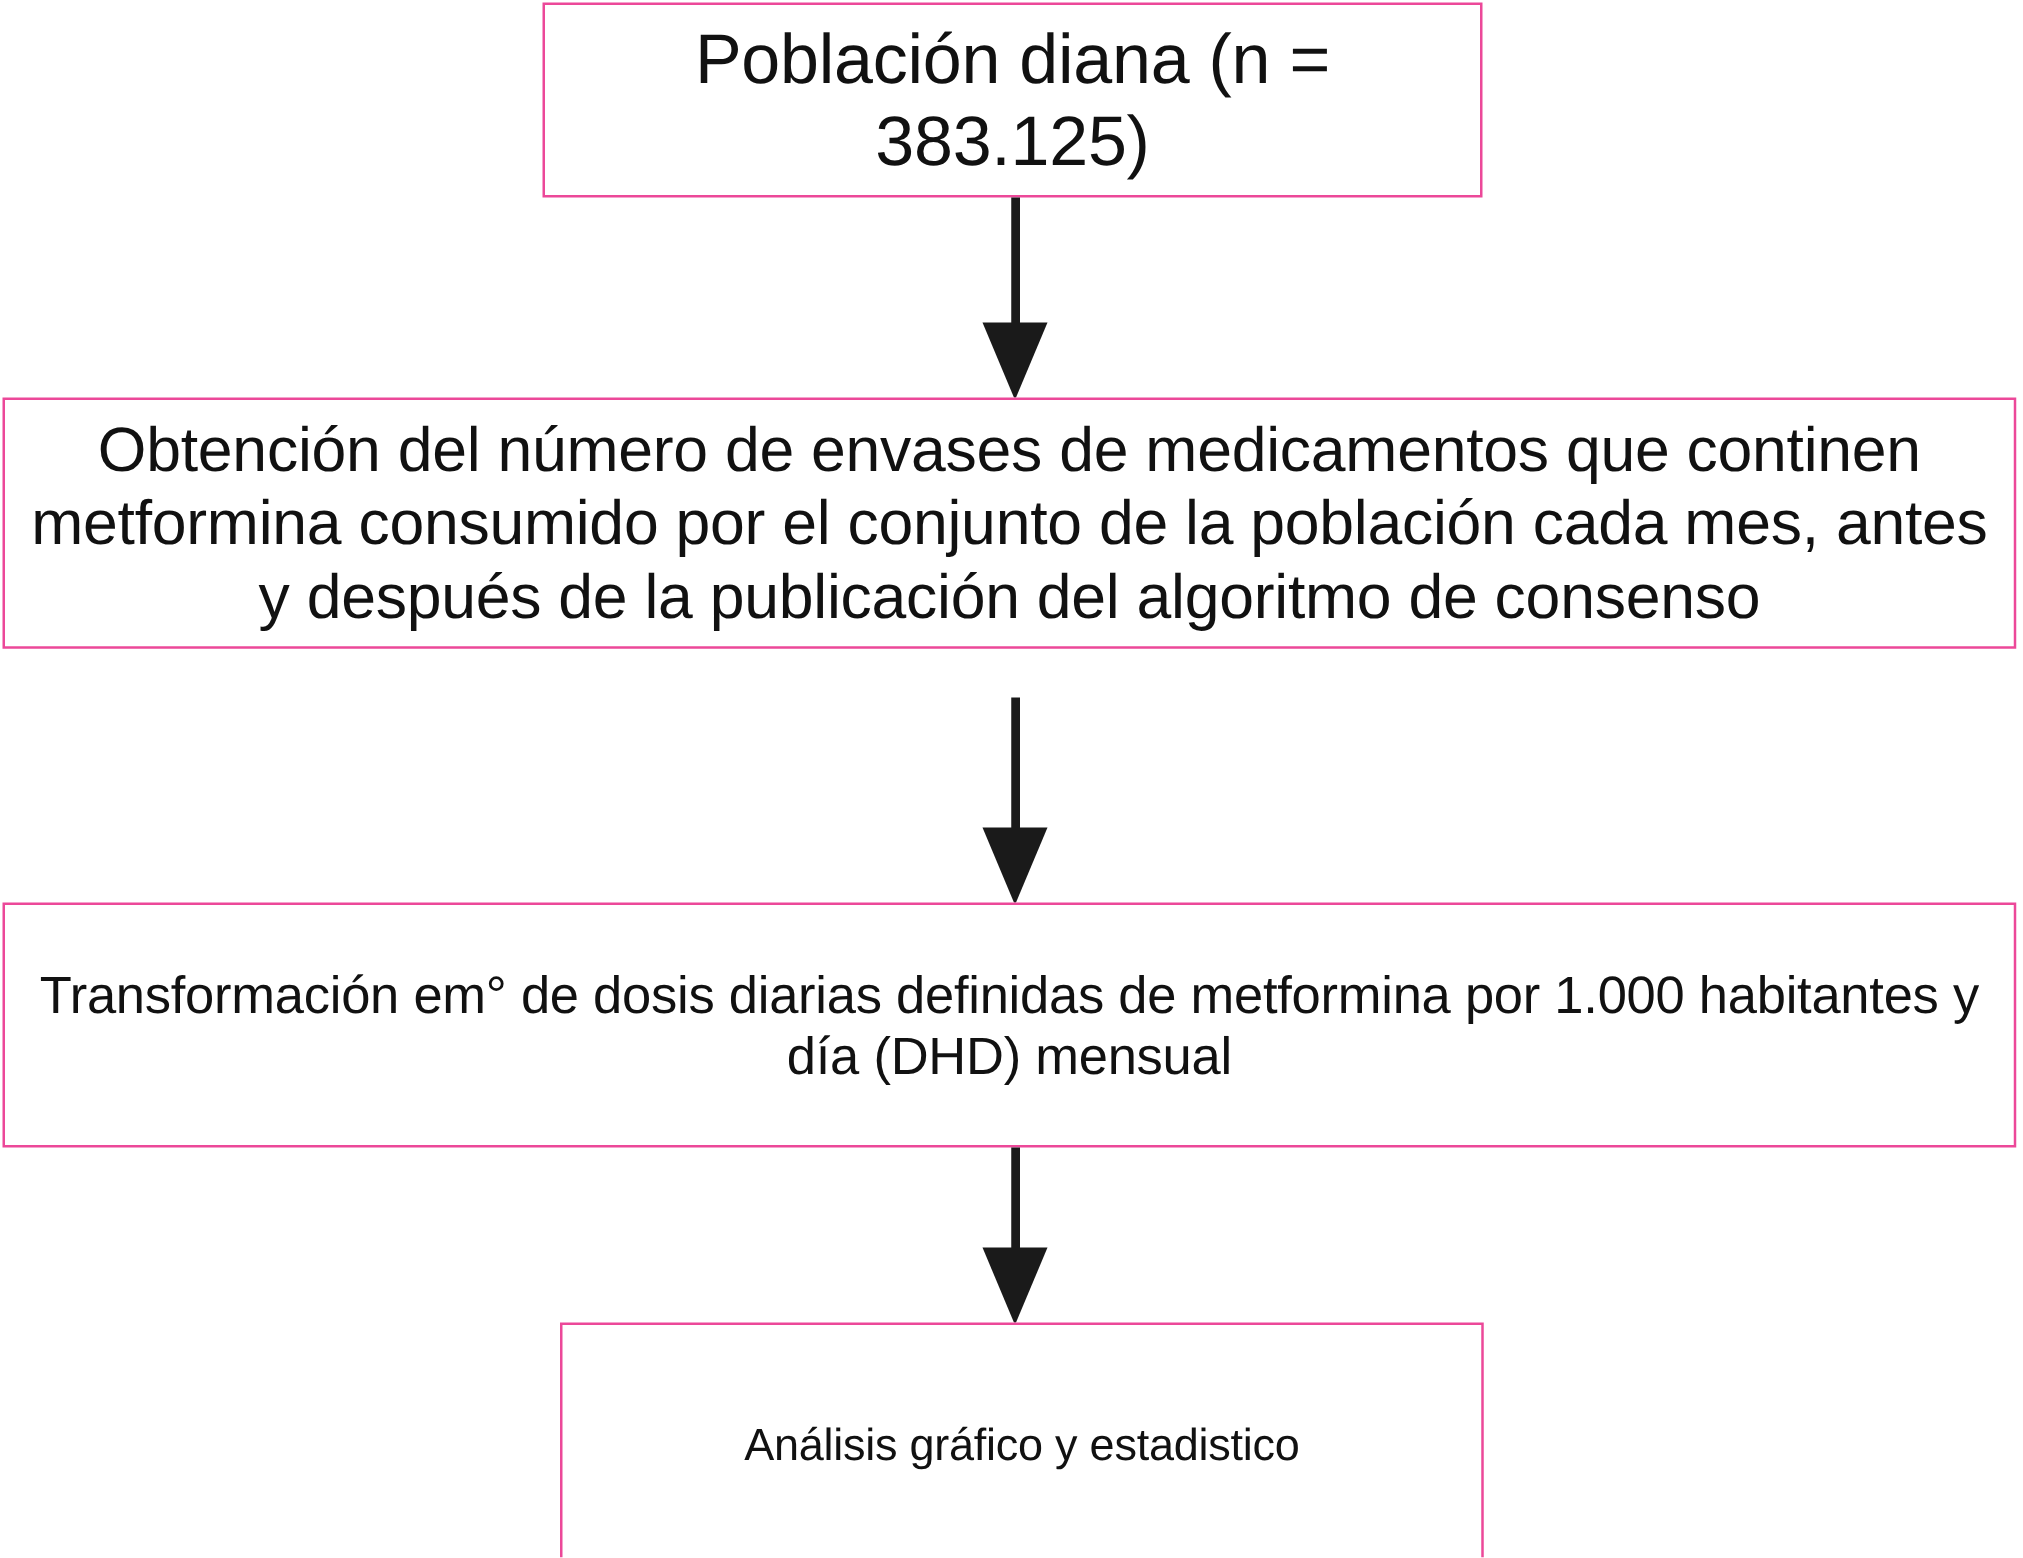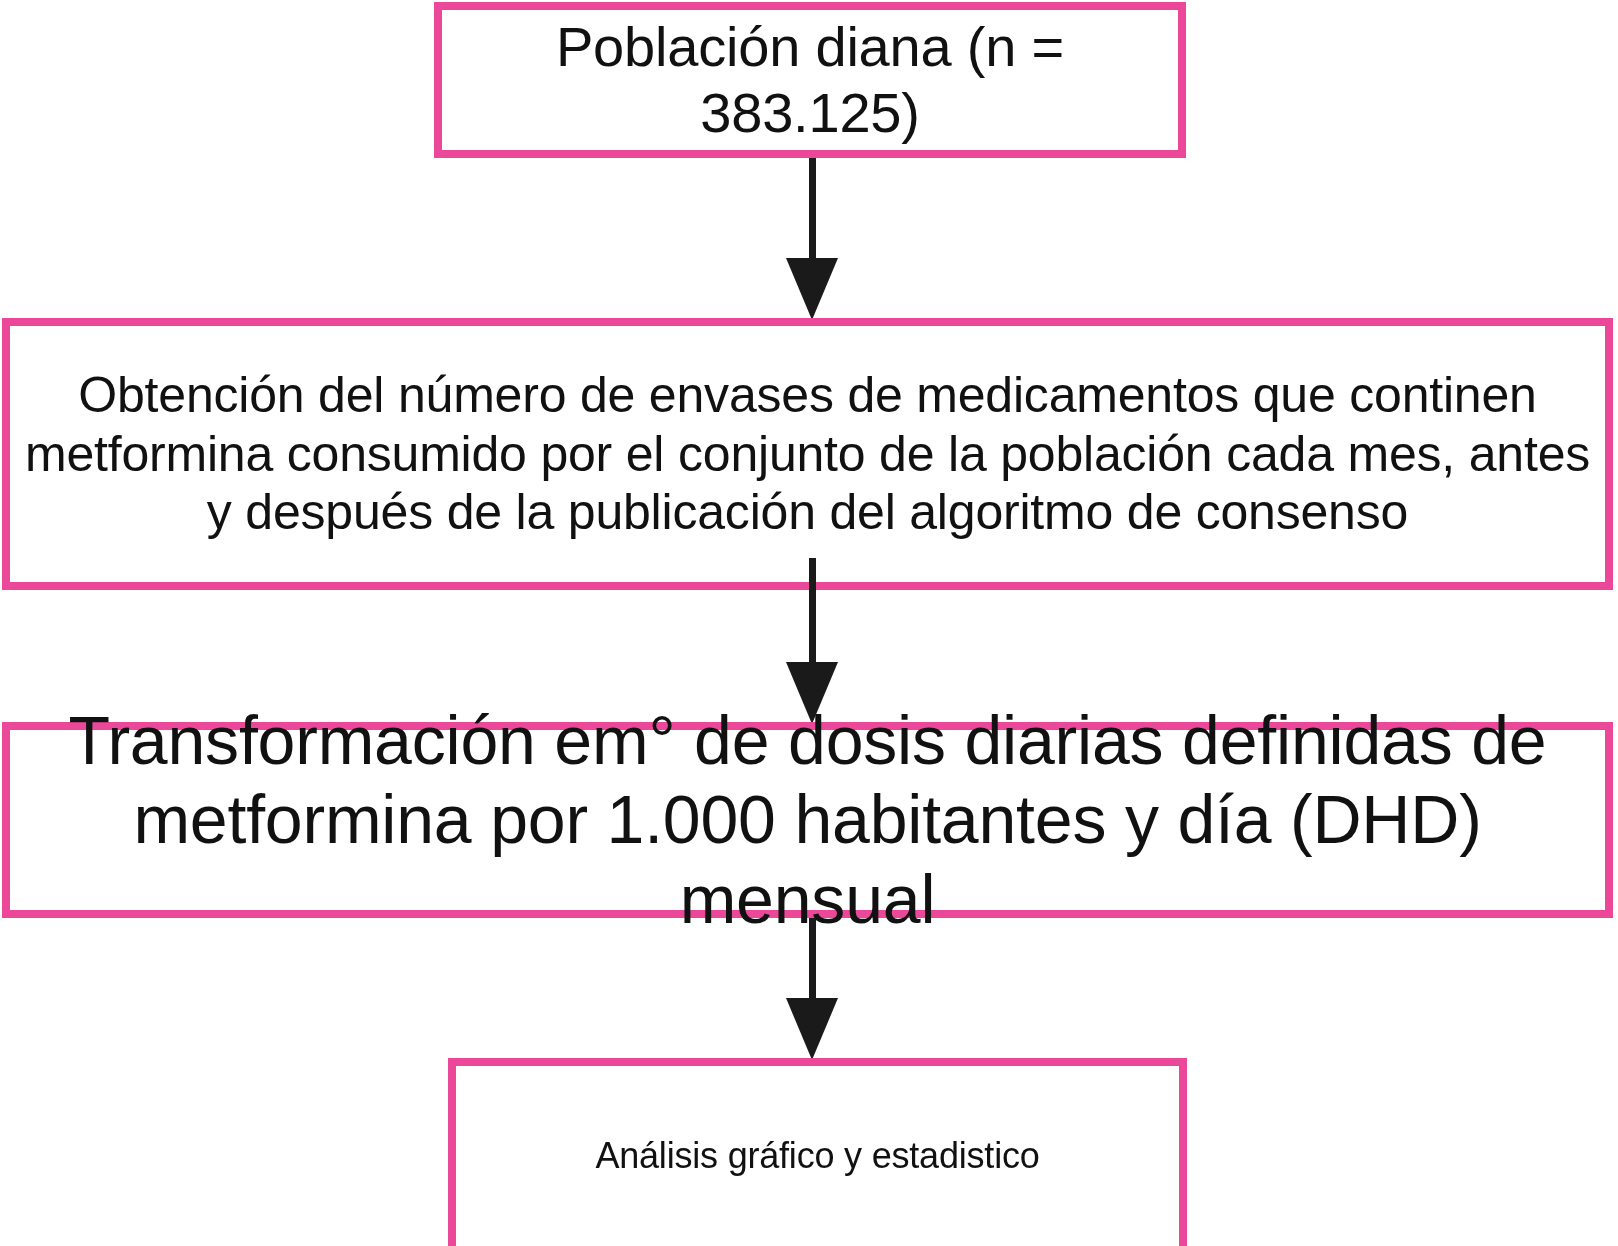--- a/index.html
+++ b/index.html
@@ -16,21 +16,21 @@
     position: relative;
     width: 1618px;
     height: 1246px;
     background: #ffffff;
     overflow: hidden;
   }
 
   .node {
     position: absolute;
     box-sizing: border-box;
-    border: 8px solid #ec4899;
+    border: 2px solid #ec4899;
     background: #ffffff;
     display: flex;
     align-items: center;
     justify-content: center;
   }
 
   .node-text {
     text-align: center;
     color: #111111;
     font-weight: 400;
@@ -46,31 +46,31 @@
     top: 2px;
     width: 752px;
     height: 156px;
   }
   #node-target .node-text { font-size: 56px; }
 
   #node-obtencion {
     left: 2px;
     top: 318px;
     width: 1611px;
-    height: 272px;
+    height: 201px;
   }
   #node-obtencion .node-text { font-size: 50px; }
 
   #node-transformacion {
     left: 2px;
     top: 722px;
     width: 1611px;
     height: 196px;
   }
-  #node-transformacion .node-text { font-size: 68px; }
+  #node-transformacion .node-text { font-size: 42px; }
 
   #node-analisis {
     left: 448px;
     top: 1058px;
     width: 739px;
     height: 196px;
   }
   #node-analisis .node-text { font-size: 36px; }
 
   

